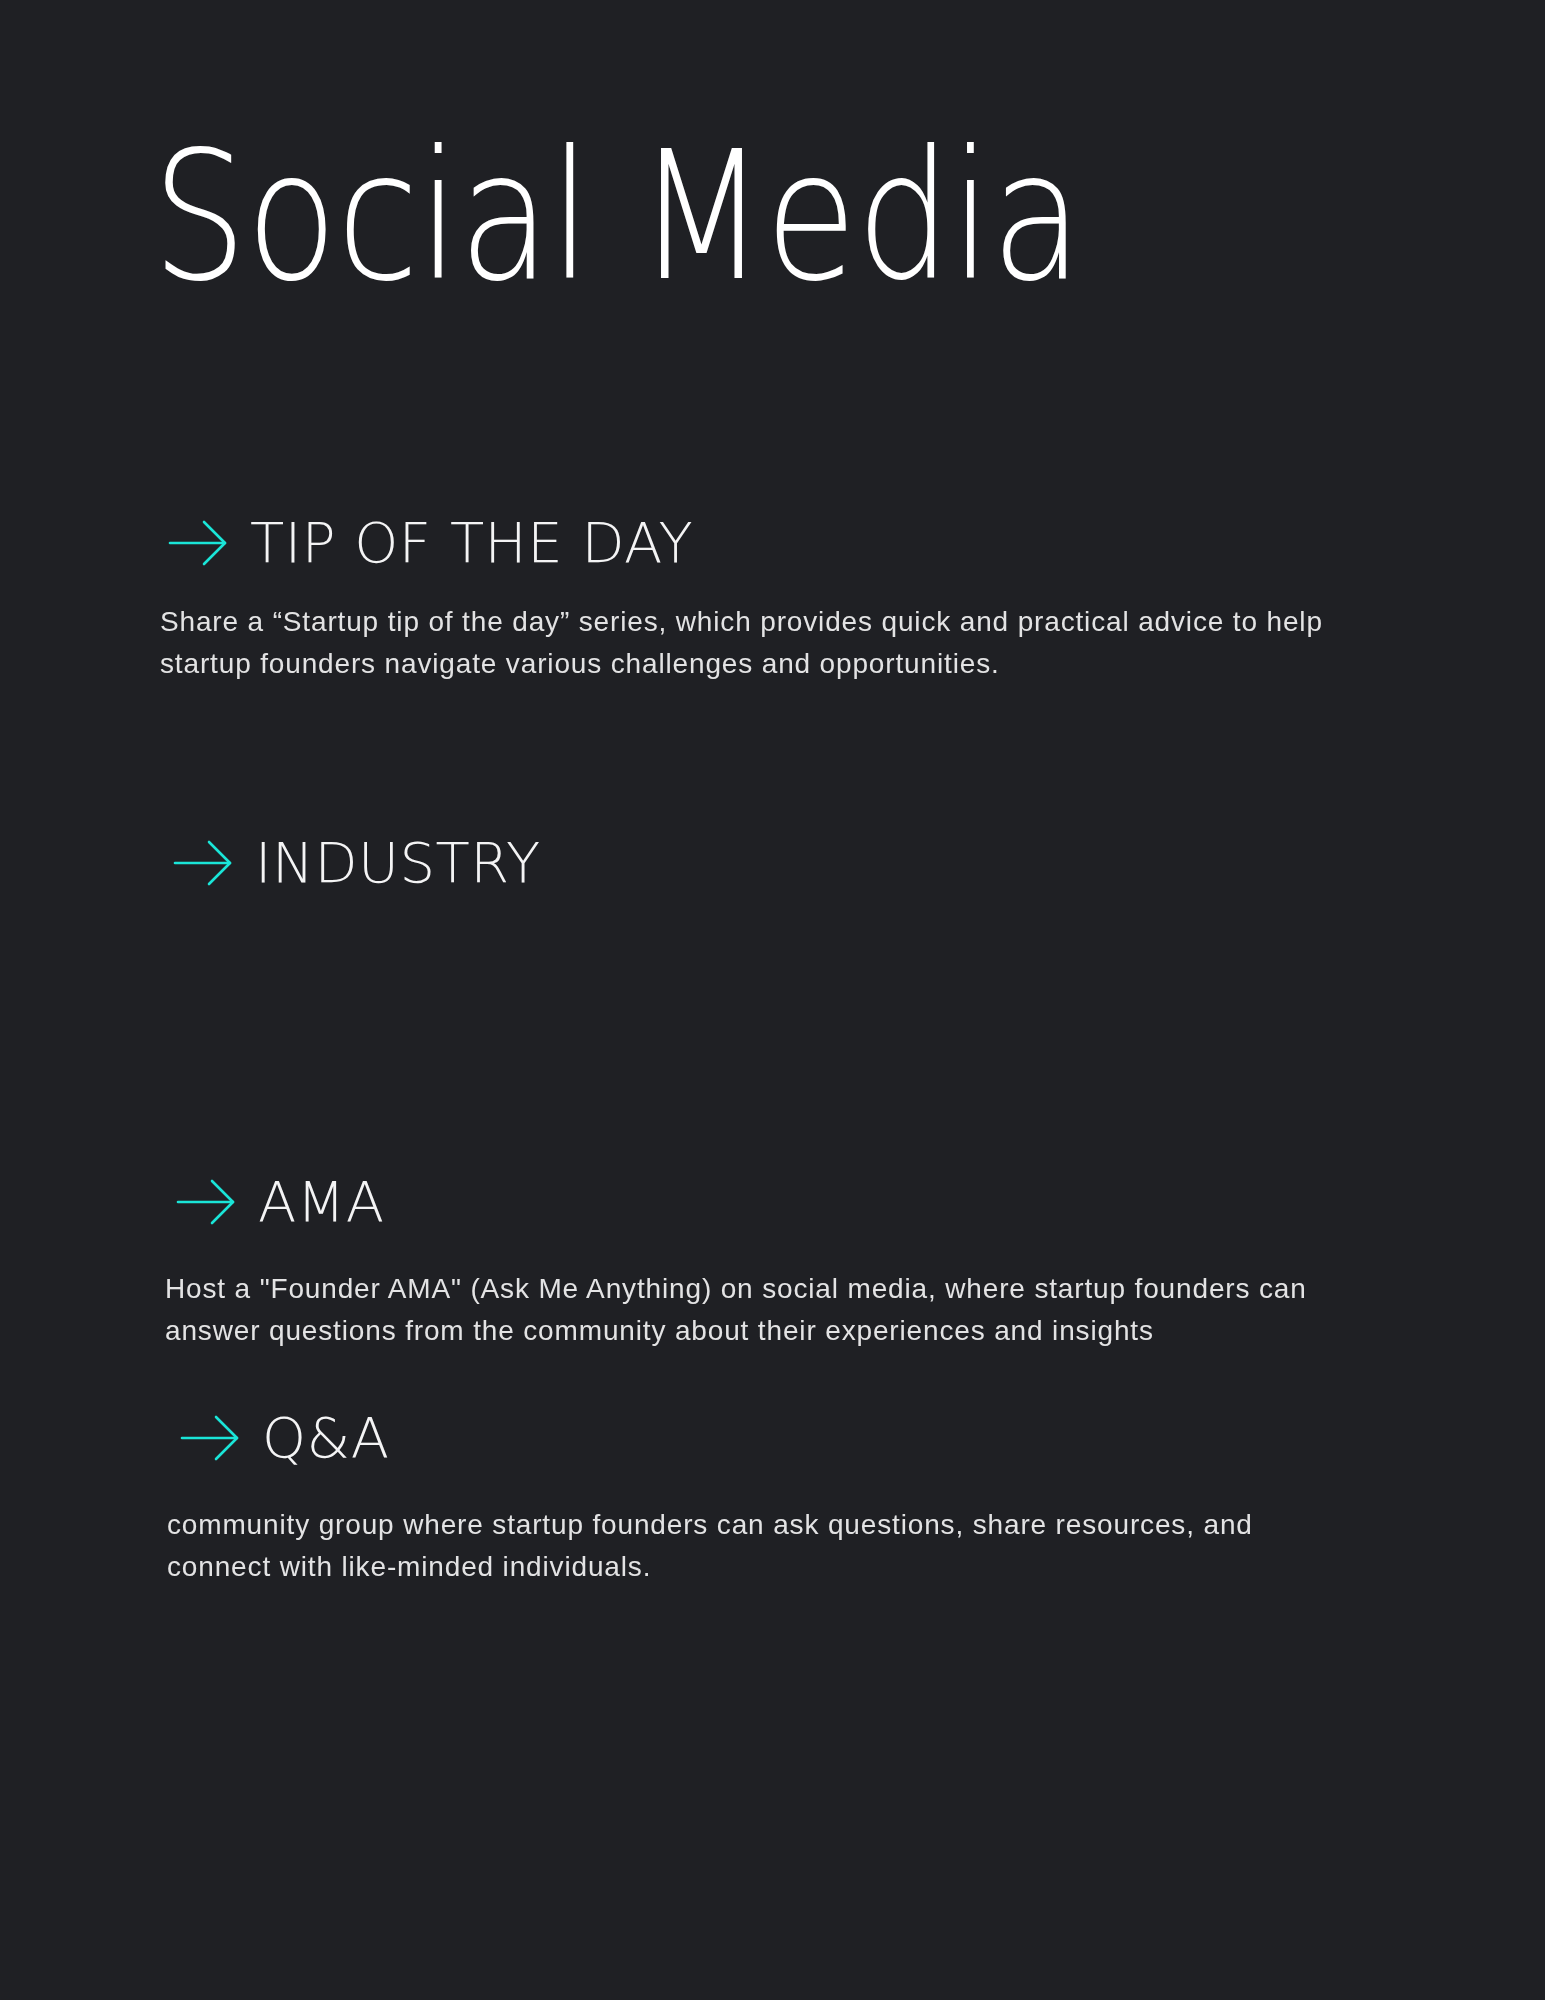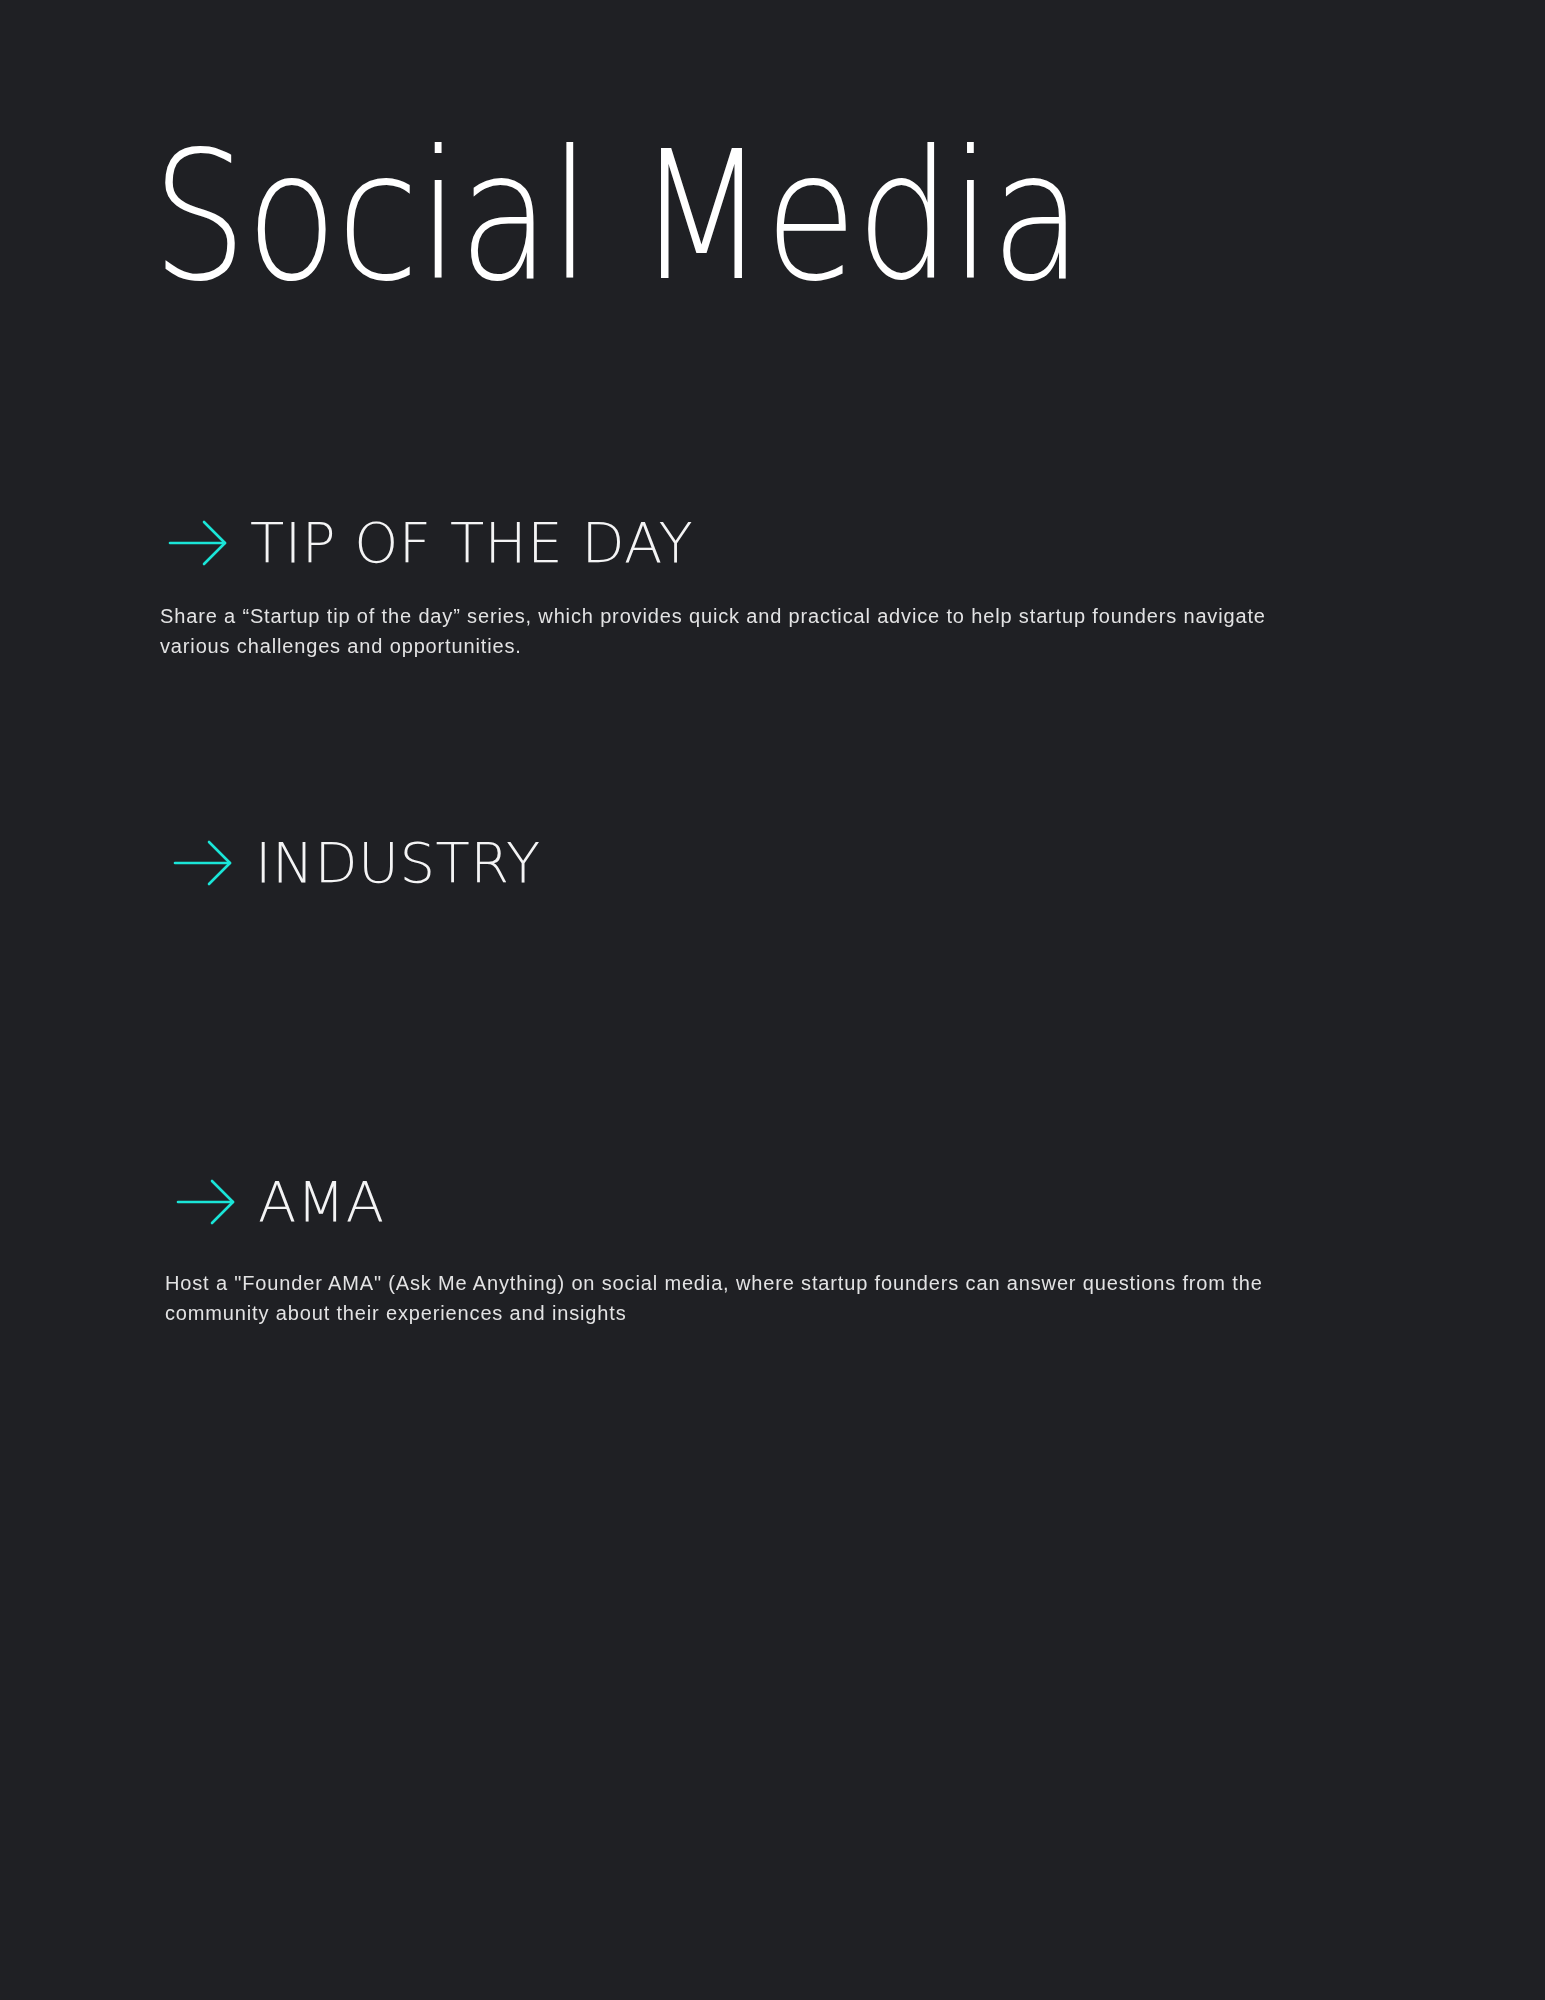--- a/index.html
+++ b/index.html
@@ -47,21 +47,21 @@
     color:#f4f4f5;
     letter-spacing:0.5px;
     line-height:1;
     white-space:nowrap;
     text-align:center;
   }
 
   .body-text{
     font-family:"Liberation Sans", sans-serif;
     font-weight:400;
-    font-size:20px;
+    font-size:28px;
     color:#e3e3e4;
     letter-spacing:0.85px;
     line-height:1.5;
     white-space:pre-line;
   }
 
   
   #sec-tip        { left:168px; top:515px; }
   #sec-tip .body-wrap   { margin-left:-8px; margin-top:30px; width:1175px; }
 
@@ -116,14 +116,28 @@
           <polyline points="36,5 57,26 36,47"></polyline>
         </svg>
       </span>
       <span class="head-text">AMA</span>
     </div>
     <div class="body-wrap">
       <div class="body-text">Host a "Founder AMA" (Ask Me Anything) on social media, where startup founders can answer questions from the community about their experiences and insights</div>
     </div>
   </div>
 
+  <div class="section" id="sec-qa">
+    <div class="head-row">
+      <span class="arrow-icon">
+        <svg viewBox="0 0 62 52" xmlns="http://www.w3.org/2000/svg" fill="none" stroke="#1ae5d8" stroke-width="2.6" stroke-linecap="round" stroke-linejoin="round">
+          <line x1="2" y1="26" x2="57" y2="26"></line>
+          <polyline points="36,5 57,26 36,47"></polyline>
+        </svg>
+      </span>
+      <span class="head-text">Q&amp;A</span>
+    </div>
+    <div class="body-wrap">
+      <div class="body-text">community group where startup founders can ask questions, share resources, and connect with like-minded individuals.</div>
+    </div>
+  </div>
 
 </div>
 
 </body></html>

